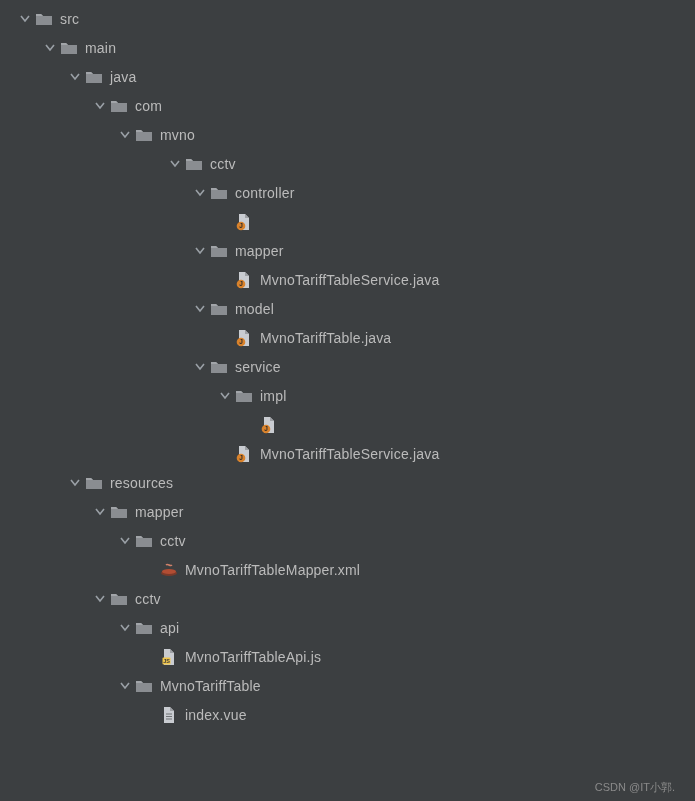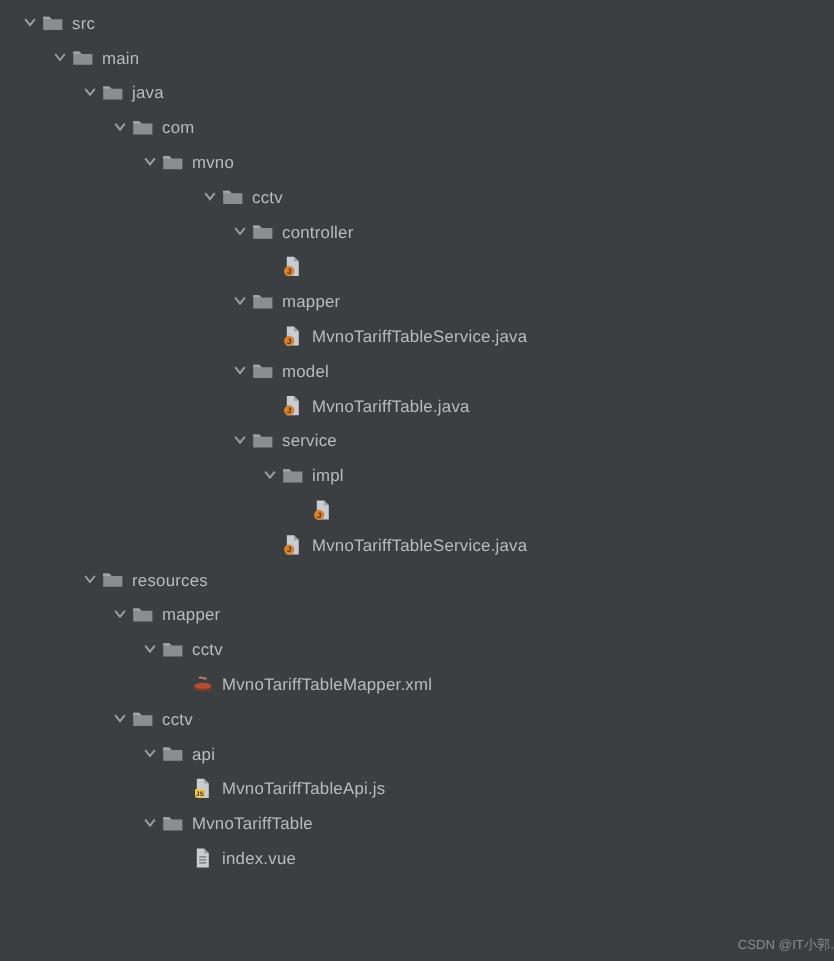--- a/index.html
+++ b/index.html
@@ -48,21 +48,21 @@
     align-items: center;
     justify-content: center;
     margin-right: 6px;
     flex-shrink: 0;
   }
   .label {
     letter-spacing: 0.2px;
   }
   .watermark {
     position: absolute;
-    right: 0;
+    right: 20px;
     bottom: 6px;
     font-size: 11px;
     color: #8a8a8a;
   }
 </style>
 </head>
 <body>
 
 <div class="tree" id="tree">
     <div class="row">

